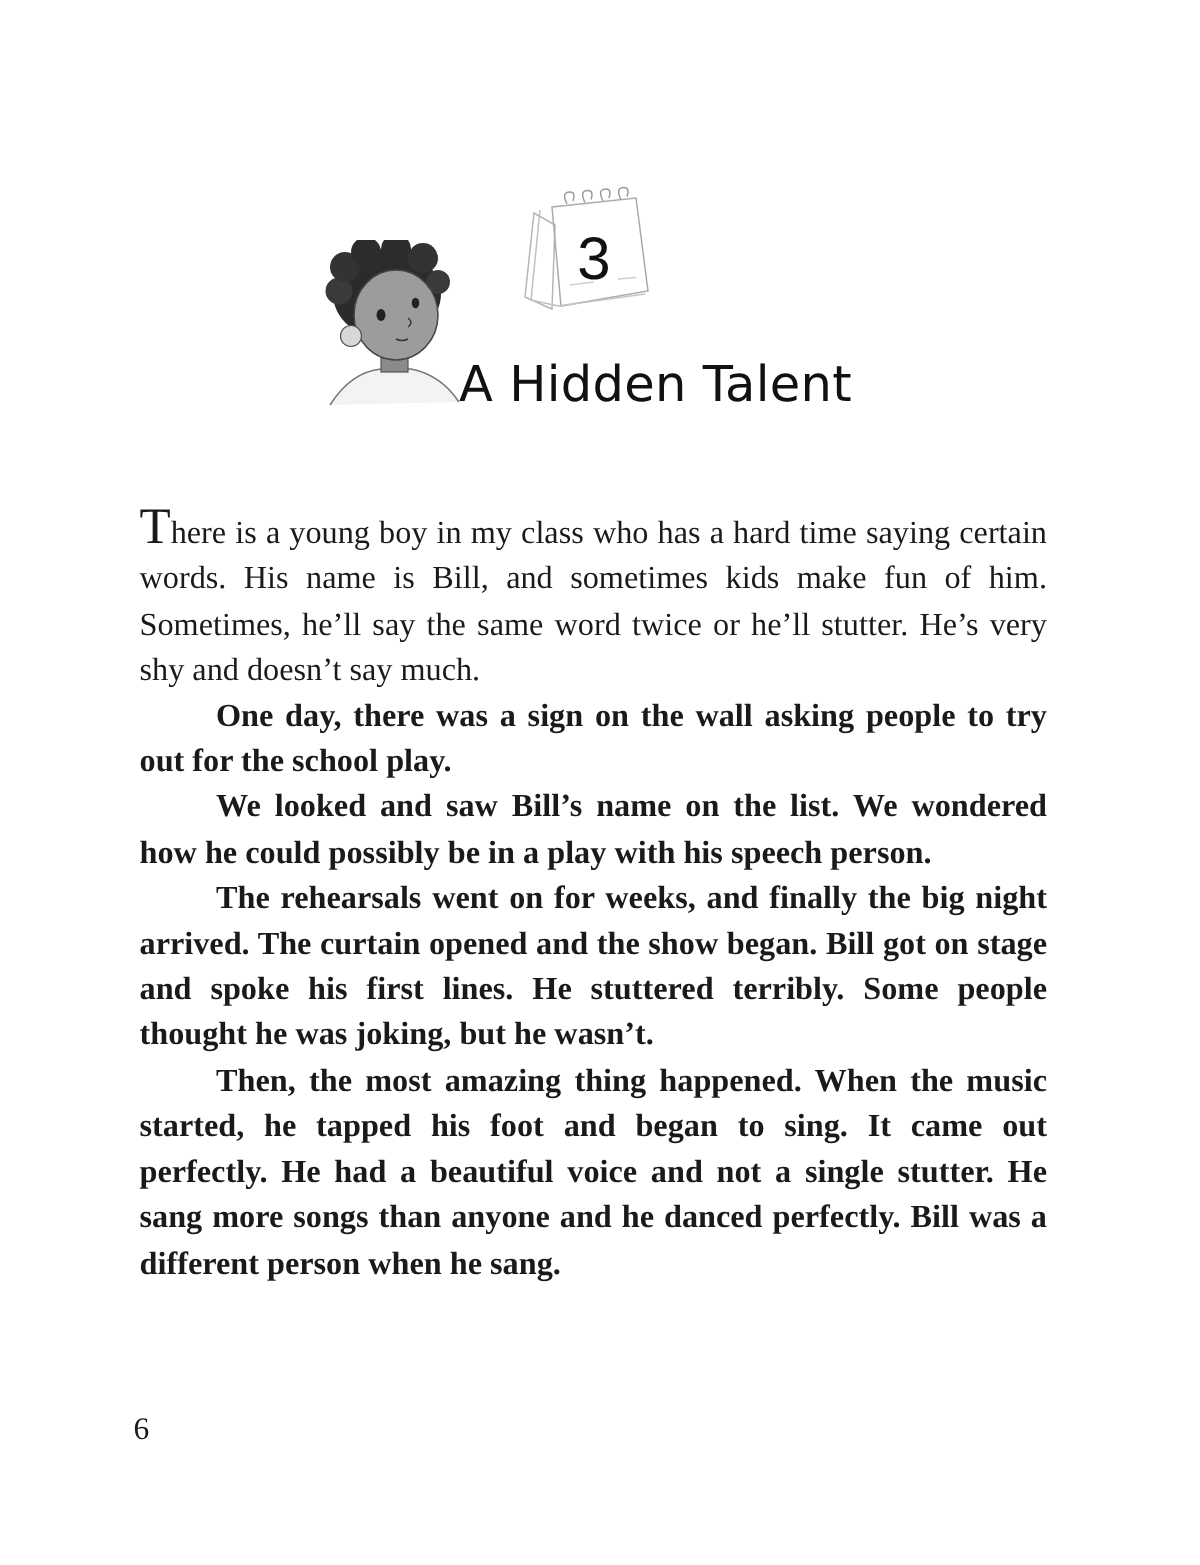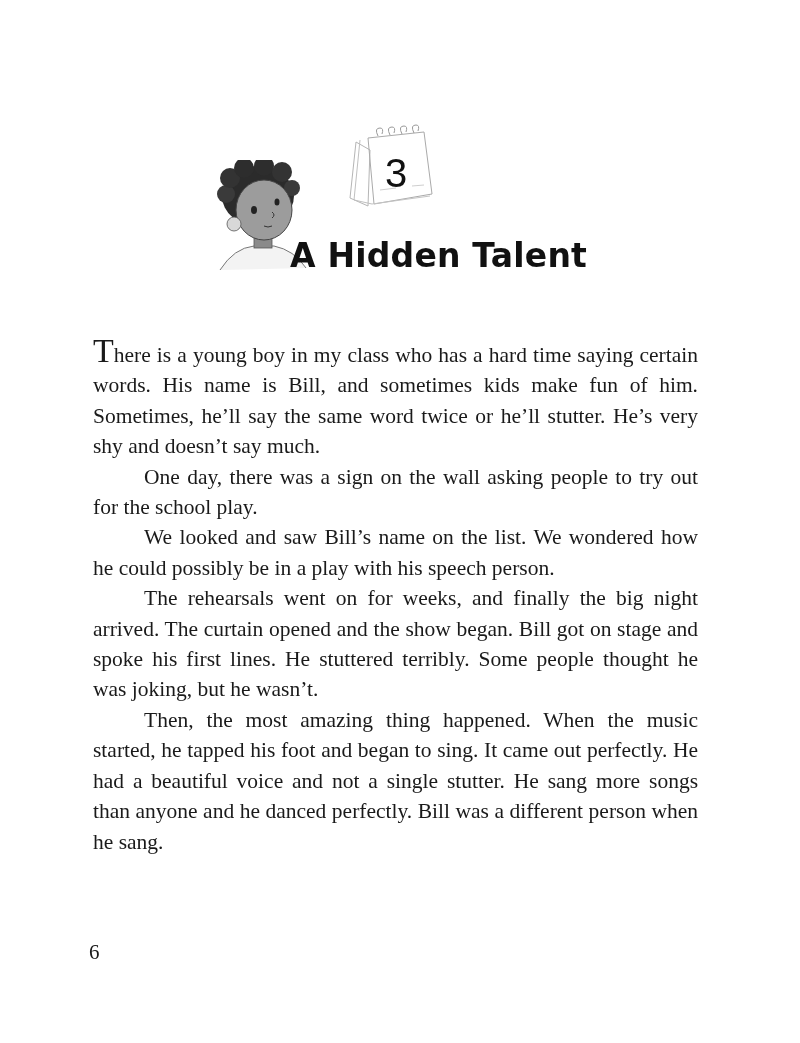--- a/index.html
+++ b/index.html
@@ -5,28 +5,28 @@
     html, body { margin: 0; padding: 0; background: #ffffff; }
     body { width: 800px; height: 1043px; position: relative; overflow: hidden; color: #1a1a1a; }
     .page { position: absolute; left: 0; top: 0; width: 800px; height: 1043px; background: #fff; }
 
     .calendar { position: absolute; left: 346px; top: 124px; width: 90px; height: 88px; }
     .chapter-num { position: absolute; left: 361px; top: 150px; width: 70px; text-align: center;
       font-family: "Liberation Sans", sans-serif; font-size: 40px; line-height: 46px; color: #111; }
 
     .boy { position: absolute; left: 214px; top: 160px; width: 96px; height: 115px; }
 
-    .chapter-title { position: absolute; left: 290px; top: 234px; margin: 0;
-      font-family: "DejaVu Sans", sans-serif; font-weight: bold; font-size: 33px; line-height: 44px;
+    .chapter-title { position: absolute; left: 306px; top: 234px; margin: 0;
+      font-family: "DejaVu Sans", sans-serif; font-weight: normal; font-size: 33px; line-height: 44px;
       color: #111; letter-spacing: 0.2px; }
 
     .body-text { position: absolute; left: 93px; top: 340px; width: 605px;
       font-family: "Liberation Serif", serif; font-size: 21.5px; line-height: 30.4px; color: #1a1a1a; }
     .body-text p { margin: 0; text-align: justify; text-align-last: left; }
-    .body-text p.indent { text-indent: 51px; }
+    .body-text p.indent { text-indent: 51px; font-weight: bold; }
     .dropcap { font-size: 34px; line-height: 20px; }
 
     .page-number { position: absolute; left: 89px; top: 940px;
       font-family: "Liberation Serif", serif; font-size: 21px; color: #1a1a1a; }
 
     .watermark { position: absolute; left: 408px; top: 1059px;
       font-family: Liberation Sans, sans-serif; font-size: 10px; color: #b8b8b8; }
   </style>
 </head>
 <body>

